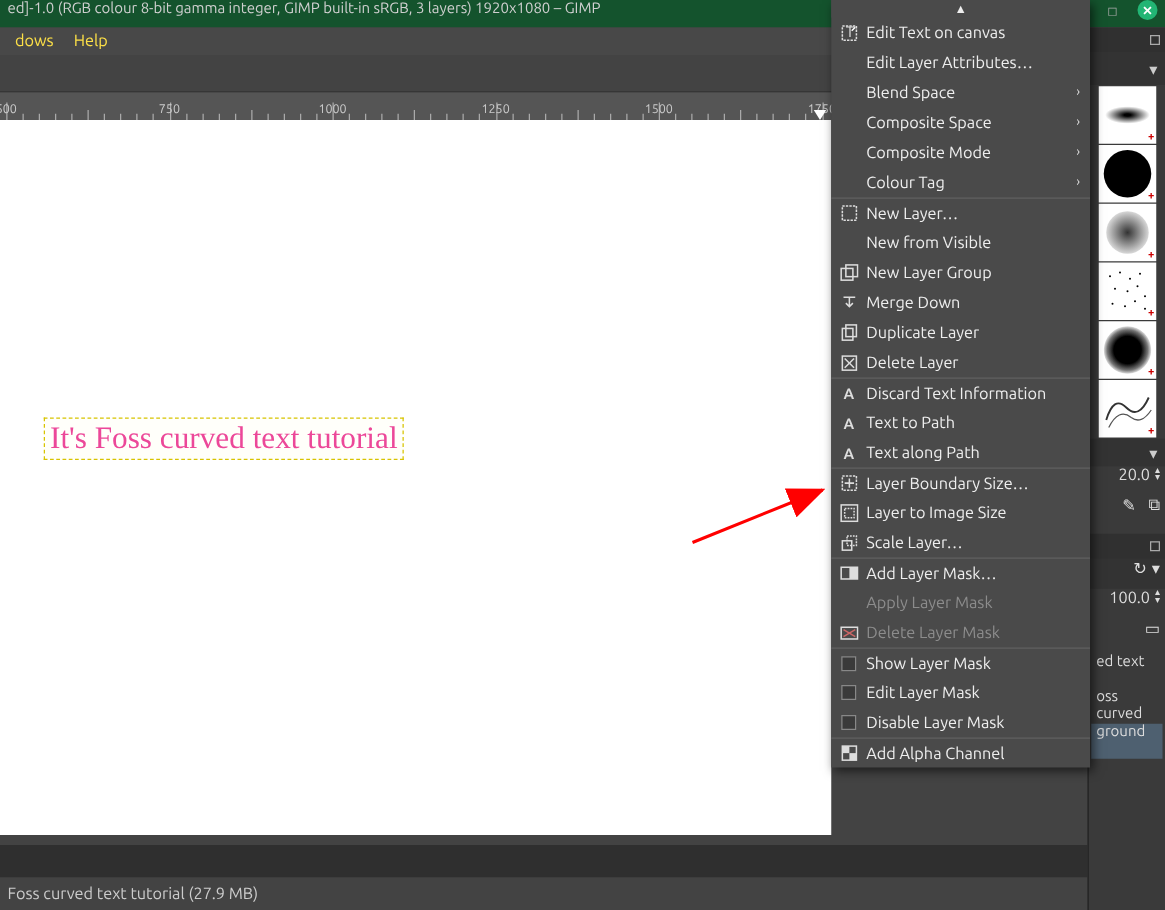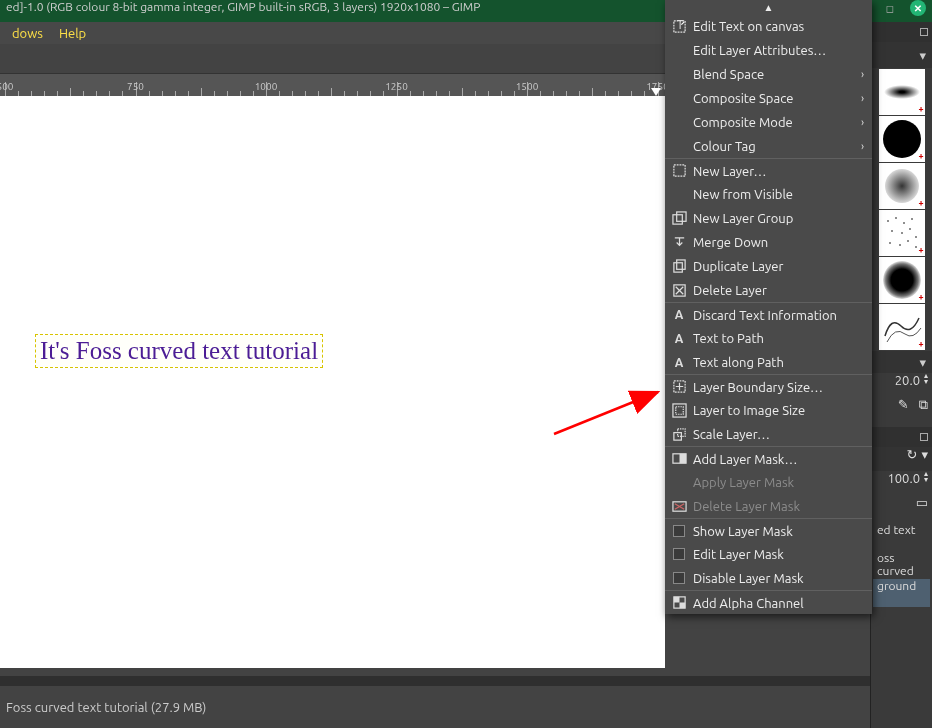--- a/index.html
+++ b/index.html
@@ -15,37 +15,37 @@
   .ruler { position: absolute; left: 0; right: 0; top: 0; height: 22px; background: #555; }
   .ruler-tick { position: absolute; bottom: 0; height: 8px; width: 1px; background: #aaa; }
   .ruler-tick.major { height: 14px; }
   .ruler-tick.sub { height: 5px; }
   .ruler-label { position: absolute; bottom: 4px; color: #ccc; font-size: 10px; transform: translateX(-50%); }
   .ruler-mark { position: absolute; bottom: 0; width: 0; height: 0; border-left: 5px solid transparent; border-right: 5px solid transparent; border-top: 8px solid #fff; }
   .main { display: flex; position: absolute; top: 96px; left: 0; right: 0; bottom: 52px; }
   .canvas-wrap { flex: 1; background: #434343; position: relative; overflow: hidden; }
   .canvas { position: absolute; left: 0; top: 0; width: 665px; height: 572px; background: #fff; }
   .text-box { position: absolute; left: 35px; top: 238px; border: 1px dashed #d8c400; padding: 2px 4px; background: rgba(255,255,0,0.02); }
-  .text-box .txt { color: #4c1d95; font-family: Georgia, serif; font-size: 25px; }
+  .text-box .txt { color: #ec4899; font-family: Georgia, serif; font-size: 25px; }
   .arrow-svg { position: absolute; pointer-events: none; }
   .right-dock { position: absolute; right: 0; top: 22px; bottom: 0; width: 62px; background: #3a3a3a; border-left: 1px solid #222; }
   .right-dock .header { height: 20px; background: #303030; display: flex; justify-content: flex-end; align-items: center; padding-right: 4px; }
   .right-dock .row { display:flex; align-items:flex-start; justify-content:flex-end; height:24px; padding:0 4px; gap:4px; color:#ddd; font-size:11px; }
   .brush-slot { width:46px; height:46px; background:#fff; margin: 1px auto; position: relative; display:flex; align-items:center; justify-content:center; }
   .plus-corner { position:absolute; right:1px; bottom:1px; color:#c00; font-size:9px; font-weight:bold; }
   .context-menu { position: absolute; left: 665px; top: 0; width: 207px; background: #4a4a4a; box-shadow: 2px 3px 8px rgba(0,0,0,0.6); z-index: 50; color: #eee; }
   .context-menu .scroll-up { height: 14px; display:flex; align-items:center; justify-content:center; background:#4a4a4a; }
   .context-menu .item { display:flex; align-items:center; height:24px; padding:0 8px 0 6px; gap:6px; }
   .context-menu .item.sep-before { border-top: 1px solid #606060; }
   .context-menu .item .icon { width: 16px; height:16px; display:inline-flex; align-items:center; justify-content:center; color:#ddd; flex-shrink:0; }
   .context-menu .item .label { flex:1; white-space:nowrap; font-size:13px; color:#eee; }
   .context-menu .item.disabled .label { color:#8c8c8c; }
   .context-menu .item .sub-arrow { font-size:11px; color:#ddd; }
   .status-strip { position:absolute; left:0; right:62px; bottom:26px; height:26px; background:#2f2f2f; }
-  .statusbar { position:absolute; left:0; right:62px; bottom:0; height:42px; background:#434343; display:flex; align-items:center; color:#ccc; padding:0 6px; font-size:12px; }
+  .statusbar { position:absolute; left:0; right:62px; bottom:0; height:26px; background:#434343; display:flex; align-items:center; color:#ccc; padding:0 6px; font-size:12px; }
   .cbox { width:12px; height:12px; border:1px solid #888; background:#3a3a3a; display:inline-block; flex-shrink:0; }
   .dock-square { width:8px; height:8px; border:1px solid #aaa; display:inline-block; }
   .layer-name { color:#ddd; font-size:12px; }
 </style>
 </head>
 <body>
 
 <div class="titlebar">
   <span class="title">ed]-1.0 (RGB colour 8-bit gamma integer, GIMP built-in sRGB, 3 layers) 1920x1080 – GIMP</span>
   <div class="winbtns">

